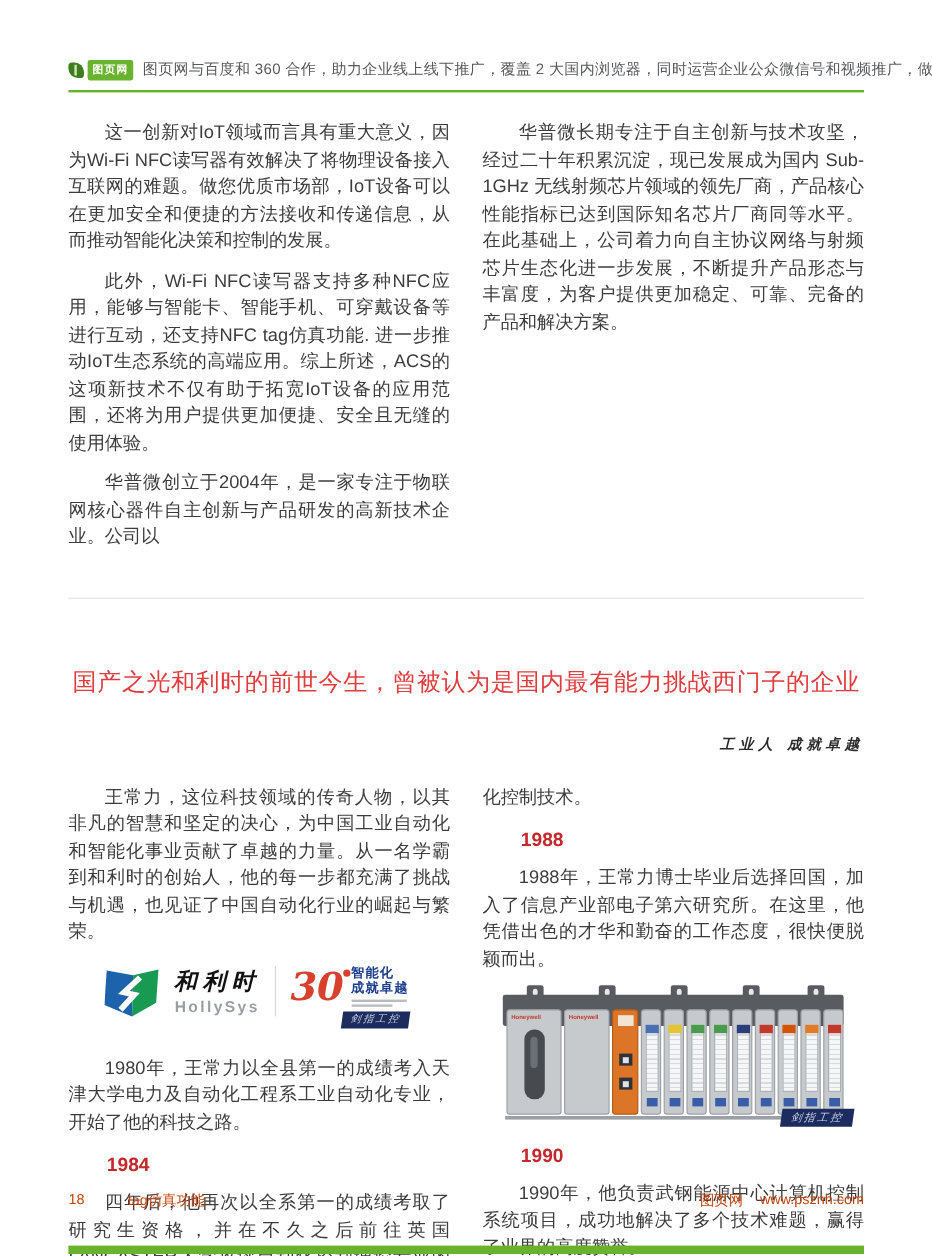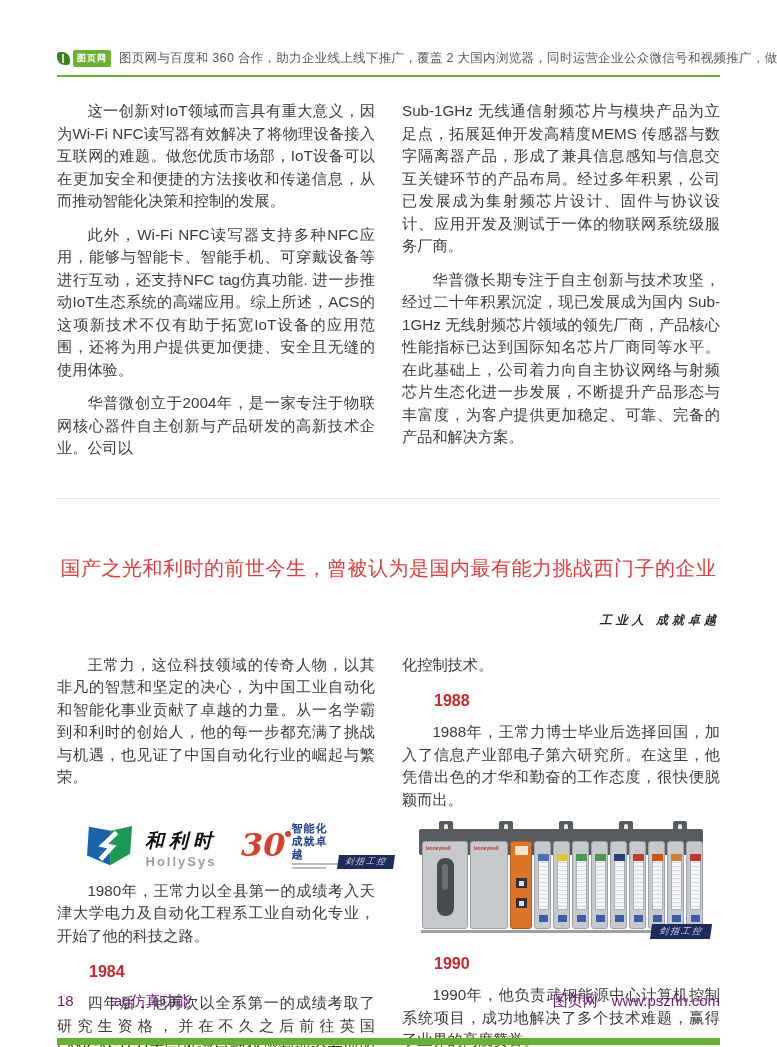--- a/index.html
+++ b/index.html
@@ -36,28 +36,28 @@
   .headline { margin-top:56px; text-align:center; font-size:20px; font-weight:normal;
               color:#e23b3e; letter-spacing:.5px; }
   .byline { margin-top:30px; text-align:right; font-size:12px; font-weight:bold;
             font-style:italic; color:#2b2b2b; letter-spacing:4px;
             font-family:"DejaVu Serif","Liberation Serif",serif; }
 
   .timeline-cols { margin-top:14px; }
   .year-h { color:#c5272c; font-weight:bold; font-size:16px; margin-top:16px; margin-left:2em; }
 
   
-  .hlogo { display:flex; align-items:flex-end; gap:12px; margin:16px 0 2px 30px; height:64px; }
+  .hlogo { display:flex; align-items:flex-start; gap:12px; margin:16px 0 2px 30px; height:64px; }
   .shield { flex:0 0 auto; }
   .hl-names { display:flex; flex-direction:column; align-items:center; }
   .hl-cn { font-family:"DejaVu Serif","Liberation Serif",serif; font-style:italic; font-weight:bold;
            font-size:19px; color:#111; letter-spacing:5px; white-space:nowrap; }
   .hl-en { font-size:13px; font-weight:bold; color:#9a9ea3; letter-spacing:2px; }
   .hl-div { width:1px; height:42px; background:#d9d9d9; }
-  .anniv { display:flex; flex-direction:row; }
+  .anniv { display:flex; flex-direction:column; }
   .anniv-top { display:flex; align-items:center; gap:6px; }
   .anniv-30 { font-family:"DejaVu Serif","Liberation Serif",serif; font-style:italic; font-weight:bold;
               font-size:32px; line-height:30px; color:#d8402e; position:relative; }
   .anniv-30::after { content:""; position:absolute; right:-5px; top:1px; width:6px; height:6px;
                      border-radius:50%; background:#d8402e; }
   .anniv-slogans { display:flex; flex-direction:column; line-height:13px; }
   .slogan { font-size:11px; font-weight:bold; color:#1c3e8e; letter-spacing:1px; }
   .fineprint { width:46px; height:2px; background:#b9bcc0; margin-top:2px; }
   .navy-badge { align-self:flex-end; margin-top:4px; background:#1d2c5e; color:#cfd6ea;
                 font-size:8.5px; font-style:italic; padding:1px 7px; letter-spacing:2px;
@@ -95,21 +95,21 @@
   .c1 .cap{background:#4a6fb5;} .c2 .cap{background:#e3c431;} .c3 .cap{background:#4a9a4e;}
   .c4 .cap{background:#4a9a4e;} .c5 .cap{background:#2c3e7a;} .c6 .cap{background:#c0392b;}
   .c7 .cap{background:#d35400;} .c8 .cap{background:#e07b28;} .c9 .cap{background:#c0392b;}
   .rack-floor { position:absolute; left:6px; right:6px; bottom:6px; height:3px; background:#9aa0a5; }
   .photo-mark { position:absolute; right:-4px; bottom:0; background:#1d2c5e; color:#cfd6ea;
                 font-size:9px; font-style:italic; padding:1px 8px; letter-spacing:2px;
                 transform:skewX(-8deg); }
 
   
   .footer { position:absolute; left:57px; right:57px; top:992px; display:flex;
-            justify-content:space-between; align-items:center; font-size:15px; color:#701a75; }
+            justify-content:space-between; align-items:center; font-size:12px; color:#c2410c; }
   .footer-left { display:flex; gap:36px; }
   .footer-right { display:flex; gap:14px; }
   .bottom-bar { position:absolute; left:57px; right:57px; bottom:2px; height:7px; background:#67b32c; }
 </style>
 </head>
 <body>
 
 <div class="page">
   <div class="content">
 
@@ -121,21 +121,20 @@
       <div class="tagline">图页网与百度和 360 合作，助力企业线上线下推广，覆盖 2 大国内浏览器，同时运营企业公众微信号和视频推广，做您优质市场部。</div>
     </div>
 
     <div class="cols topcols">
       <div class="col">
         <p class="p">这一创新对IoT领域而言具有重大意义，因为Wi-Fi NFC读写器有效解决了将物理设备接入互联网的难题。做您优质市场部，IoT设备可以在更加安全和便捷的方法接收和传递信息，从而推动智能化决策和控制的发展。</p>
         <p class="p">此外，Wi-Fi NFC读写器支持多种NFC应用，能够与智能卡、智能手机、可穿戴设备等进行互动，还支持NFC tag仿真功能. 进一步推动IoT生态系统的高端应用。综上所述，ACS的这项新技术不仅有助于拓宽IoT设备的应用范围，还将为用户提供更加便捷、安全且无缝的使用体验。</p>
         <p class="p">华普微创立于2004年，是一家专注于物联网核心器件自主创新与产品研发的高新技术企业。公司以</p>
       </div>
       <div class="col">
-        <p class="p noindent">Sub-1GHz 无线通信射频芯片与模块产品为立足点，拓展延伸开发高精度MEMS 传感器与数字隔离器产品，形成了兼具信息感知与信息交互关键环节的产品布局。经过多年积累，公司已发展成为集射频芯片设计、固件与协议设计、应用开发及测试于一体的物联网系统级服务厂商。</p>
         <p class="p">华普微长期专注于自主创新与技术攻坚，经过二十年积累沉淀，现已发展成为国内 Sub-1GHz 无线射频芯片领域的领先厂商，产品核心性能指标已达到国际知名芯片厂商同等水平。在此基础上，公司着力向自主协议网络与射频芯片生态化进一步发展，不断提升产品形态与丰富度，为客户提供更加稳定、可靠、完备的产品和解决方案。</p>
       </div>
     </div>
 
     <div class="divider"></div>
 
     <h1 class="headline">国产之光和利时的前世今生，曾被认为是国内最有能力挑战西门子的企业</h1>
     <div class="byline">工业人 成就卓越</div>
 
     <div class="cols timeline-cols">

